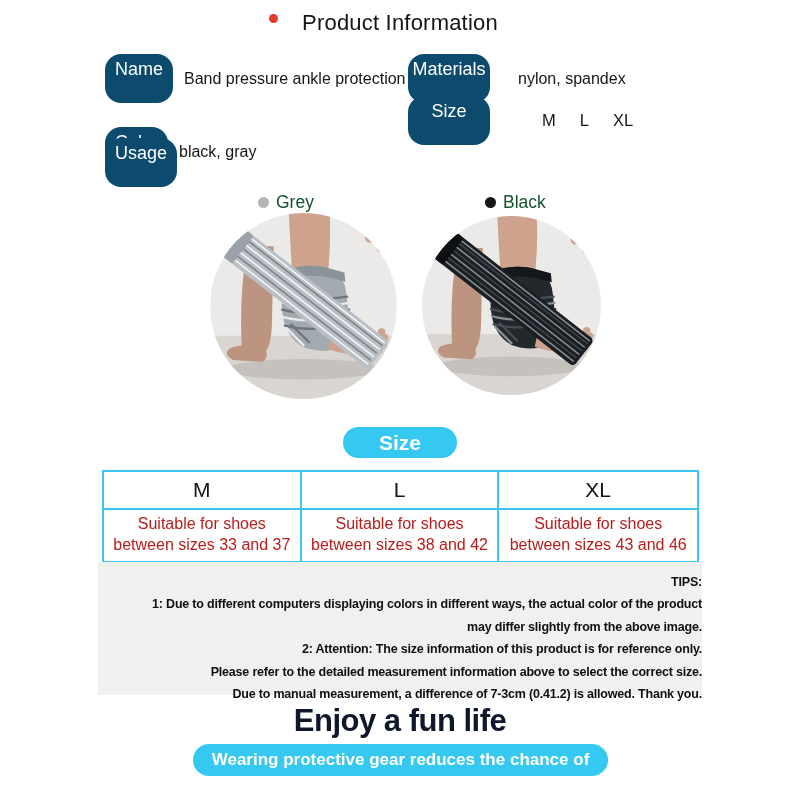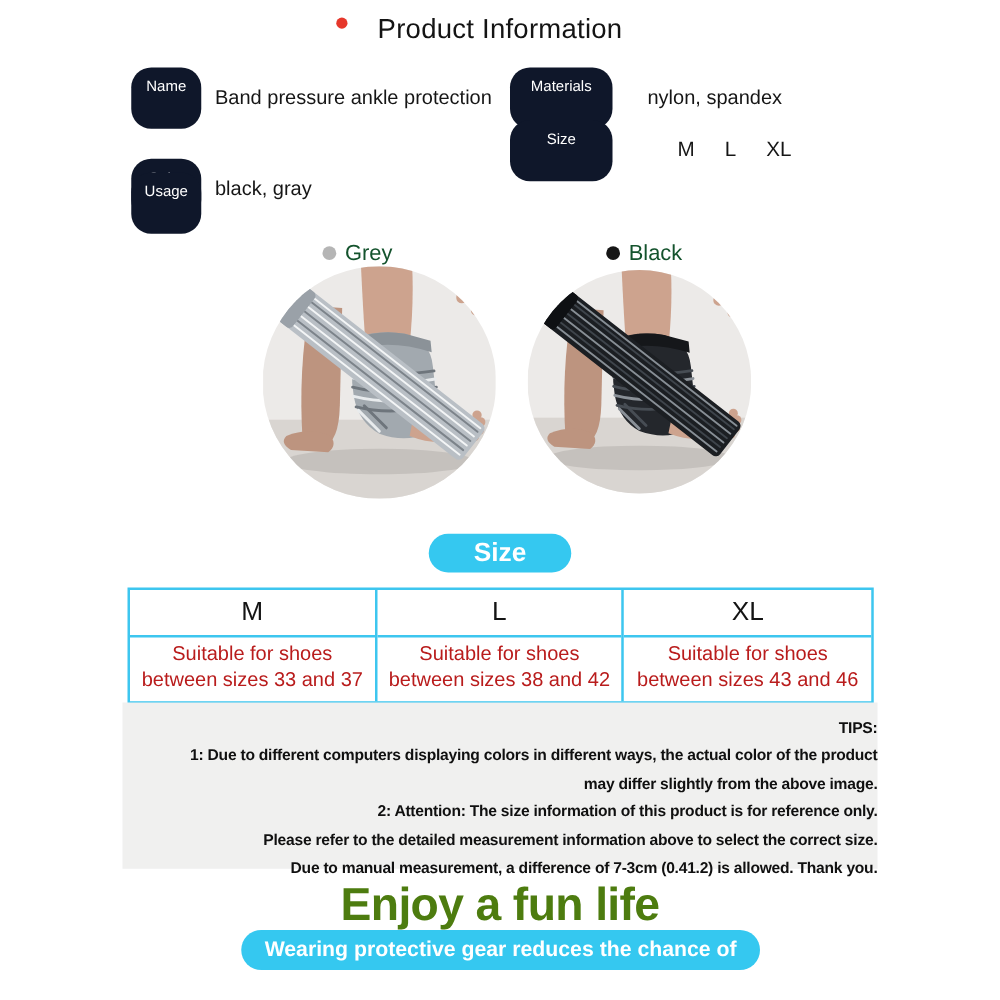--- a/index.html
+++ b/index.html
@@ -6,22 +6,22 @@
   #page{position:relative;width:800px;height:800px;background:#ffffff;overflow:hidden;
         font-family:"Liberation Sans", sans-serif;color:#111;padding-left:22px;}
 
   
   .title-row{position:absolute;top:10px;left:0;width:800px;text-align:center;}
   .page-title{font-size:22px;color:#141414;letter-spacing:0.2px;}
   .red-dot{position:absolute;left:269px;top:4px;width:9px;height:9px;border-radius:50%;background:#e6372b;}
 
   
   .info-row{position:absolute;display:flex;align-items:center;height:31px;}
-  .pill{background:#0f172a;color:#fff;border-radius:16px;height:49px;line-height:31px;
-        font-size:12px;text-align:center;padding:0 10px;box-sizing:border-box;}
+  .pill{background:#0c4a6e;color:#fff;border-radius:16px;height:49px;line-height:31px;
+        font-size:18px;text-align:center;padding:0 10px;box-sizing:border-box;}
   .pill.narrow{min-width:56px;}
   .pill.wide{width:82px;padding:0;}
   .info-value{font-size:16px;color:#161616;margin-left:11px;white-space:nowrap;}
   .info-value.far{margin-left:28px;}
   .size-opts{display:flex;gap:24px;margin-left:52px;font-size:16.5px;color:#161616;}
 
   
   .variant{position:absolute;top:192px;display:flex;align-items:center;gap:7px;font-size:17.5px;color:#14532d;}
   .bullet{width:11px;height:11px;border-radius:50%;}
   .bullet.grey{background:#b5b5b5;}
@@ -58,21 +58,21 @@
   .st-body{height:48px;text-align:center;color:#b91c1c;font-size:16px;line-height:21px;padding-top:3px;}
 
   
   .tips{position:absolute;left:98px;top:562px;width:604px;height:133px;background:#f0f0ef;
         box-sizing:border-box;padding:9px 0 0 30px;}
   .tips div{font-size:12.5px;font-weight:700;letter-spacing:-0.2px;line-height:22.4px;
             color:#101010;white-space:nowrap;text-align:right;}
 
   
   .headline{position:absolute;top:703px;left:0;width:800px;text-align:center;
-            font-size:37px;font-weight:bold;letter-spacing:-0.5px;color:#4d7c0f;}
+            font-size:31px;font-weight:bold;letter-spacing:-0.5px;color:#0f172a;}
   .banner{position:absolute;left:193px;top:744px;width:415px;height:32px;border-radius:16px;
           background:#35c8f0;color:#fff;font-weight:bold;font-size:17px;text-align:center;line-height:32px;}
 </style>
 </head>
 <body>
 
 <div id="page">
 
   <div class="title-row">
     <span class="red-dot"></span>

